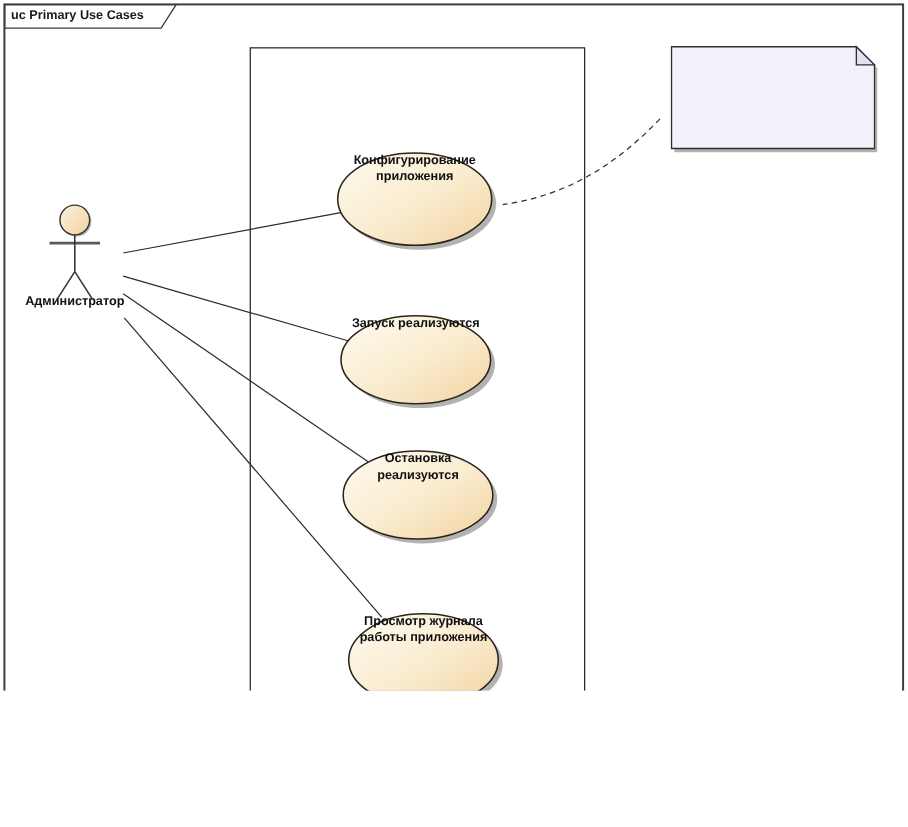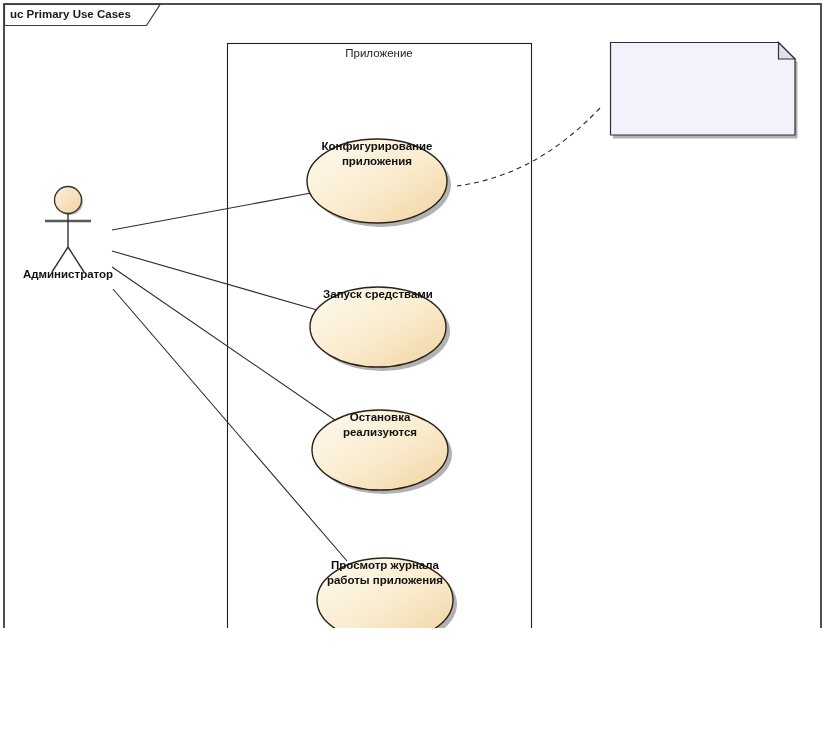--- a/index.html
+++ b/index.html
@@ -126,28 +126,27 @@
       <circle cx="68" cy="200" r="13.5" fill="url(#headGrad)" stroke="#333333" stroke-width="1.3"></circle>
       <line x1="45" y1="221" x2="91" y2="221" stroke="#595959" stroke-width="2.4"></line>
       <line x1="68" y1="213.5" x2="68" y2="247" stroke="#333333" stroke-width="1.4"></line>
       <line x1="68" y1="247" x2="52" y2="272" stroke="#333333" stroke-width="1.4"></line>
       <line x1="68" y1="247" x2="84" y2="272" stroke="#333333" stroke-width="1.4"></line>
     </g>
   </svg>
 
   <div class="frame-label">uc Primary Use Cases</div>
 
-  <div class="boundary-label">Приложение</div>
 
   <div class="overlay uc-label" id="uc1" style="left:307px; top:139px; width:140px; height:84px;">
     <span>Конфигурирование приложения</span>
   </div>
 
   <div class="overlay uc-label" id="uc2" style="left:310px; top:287px; width:136px; height:80px;">
-    <span>Запуск средствами</span>
+    <span>Запуск реализуются</span>
   </div>
 
   <div class="overlay uc-label" id="uc3" style="left:312px; top:410px; width:136px; height:80px;">
     <span>Остановка реализуются</span>
   </div>
 
   <div class="overlay uc-label" id="uc4" style="left:317px; top:558px; width:136px; height:84px;">
     <span>Просмотр журнала работы приложения</span>
   </div>
 

